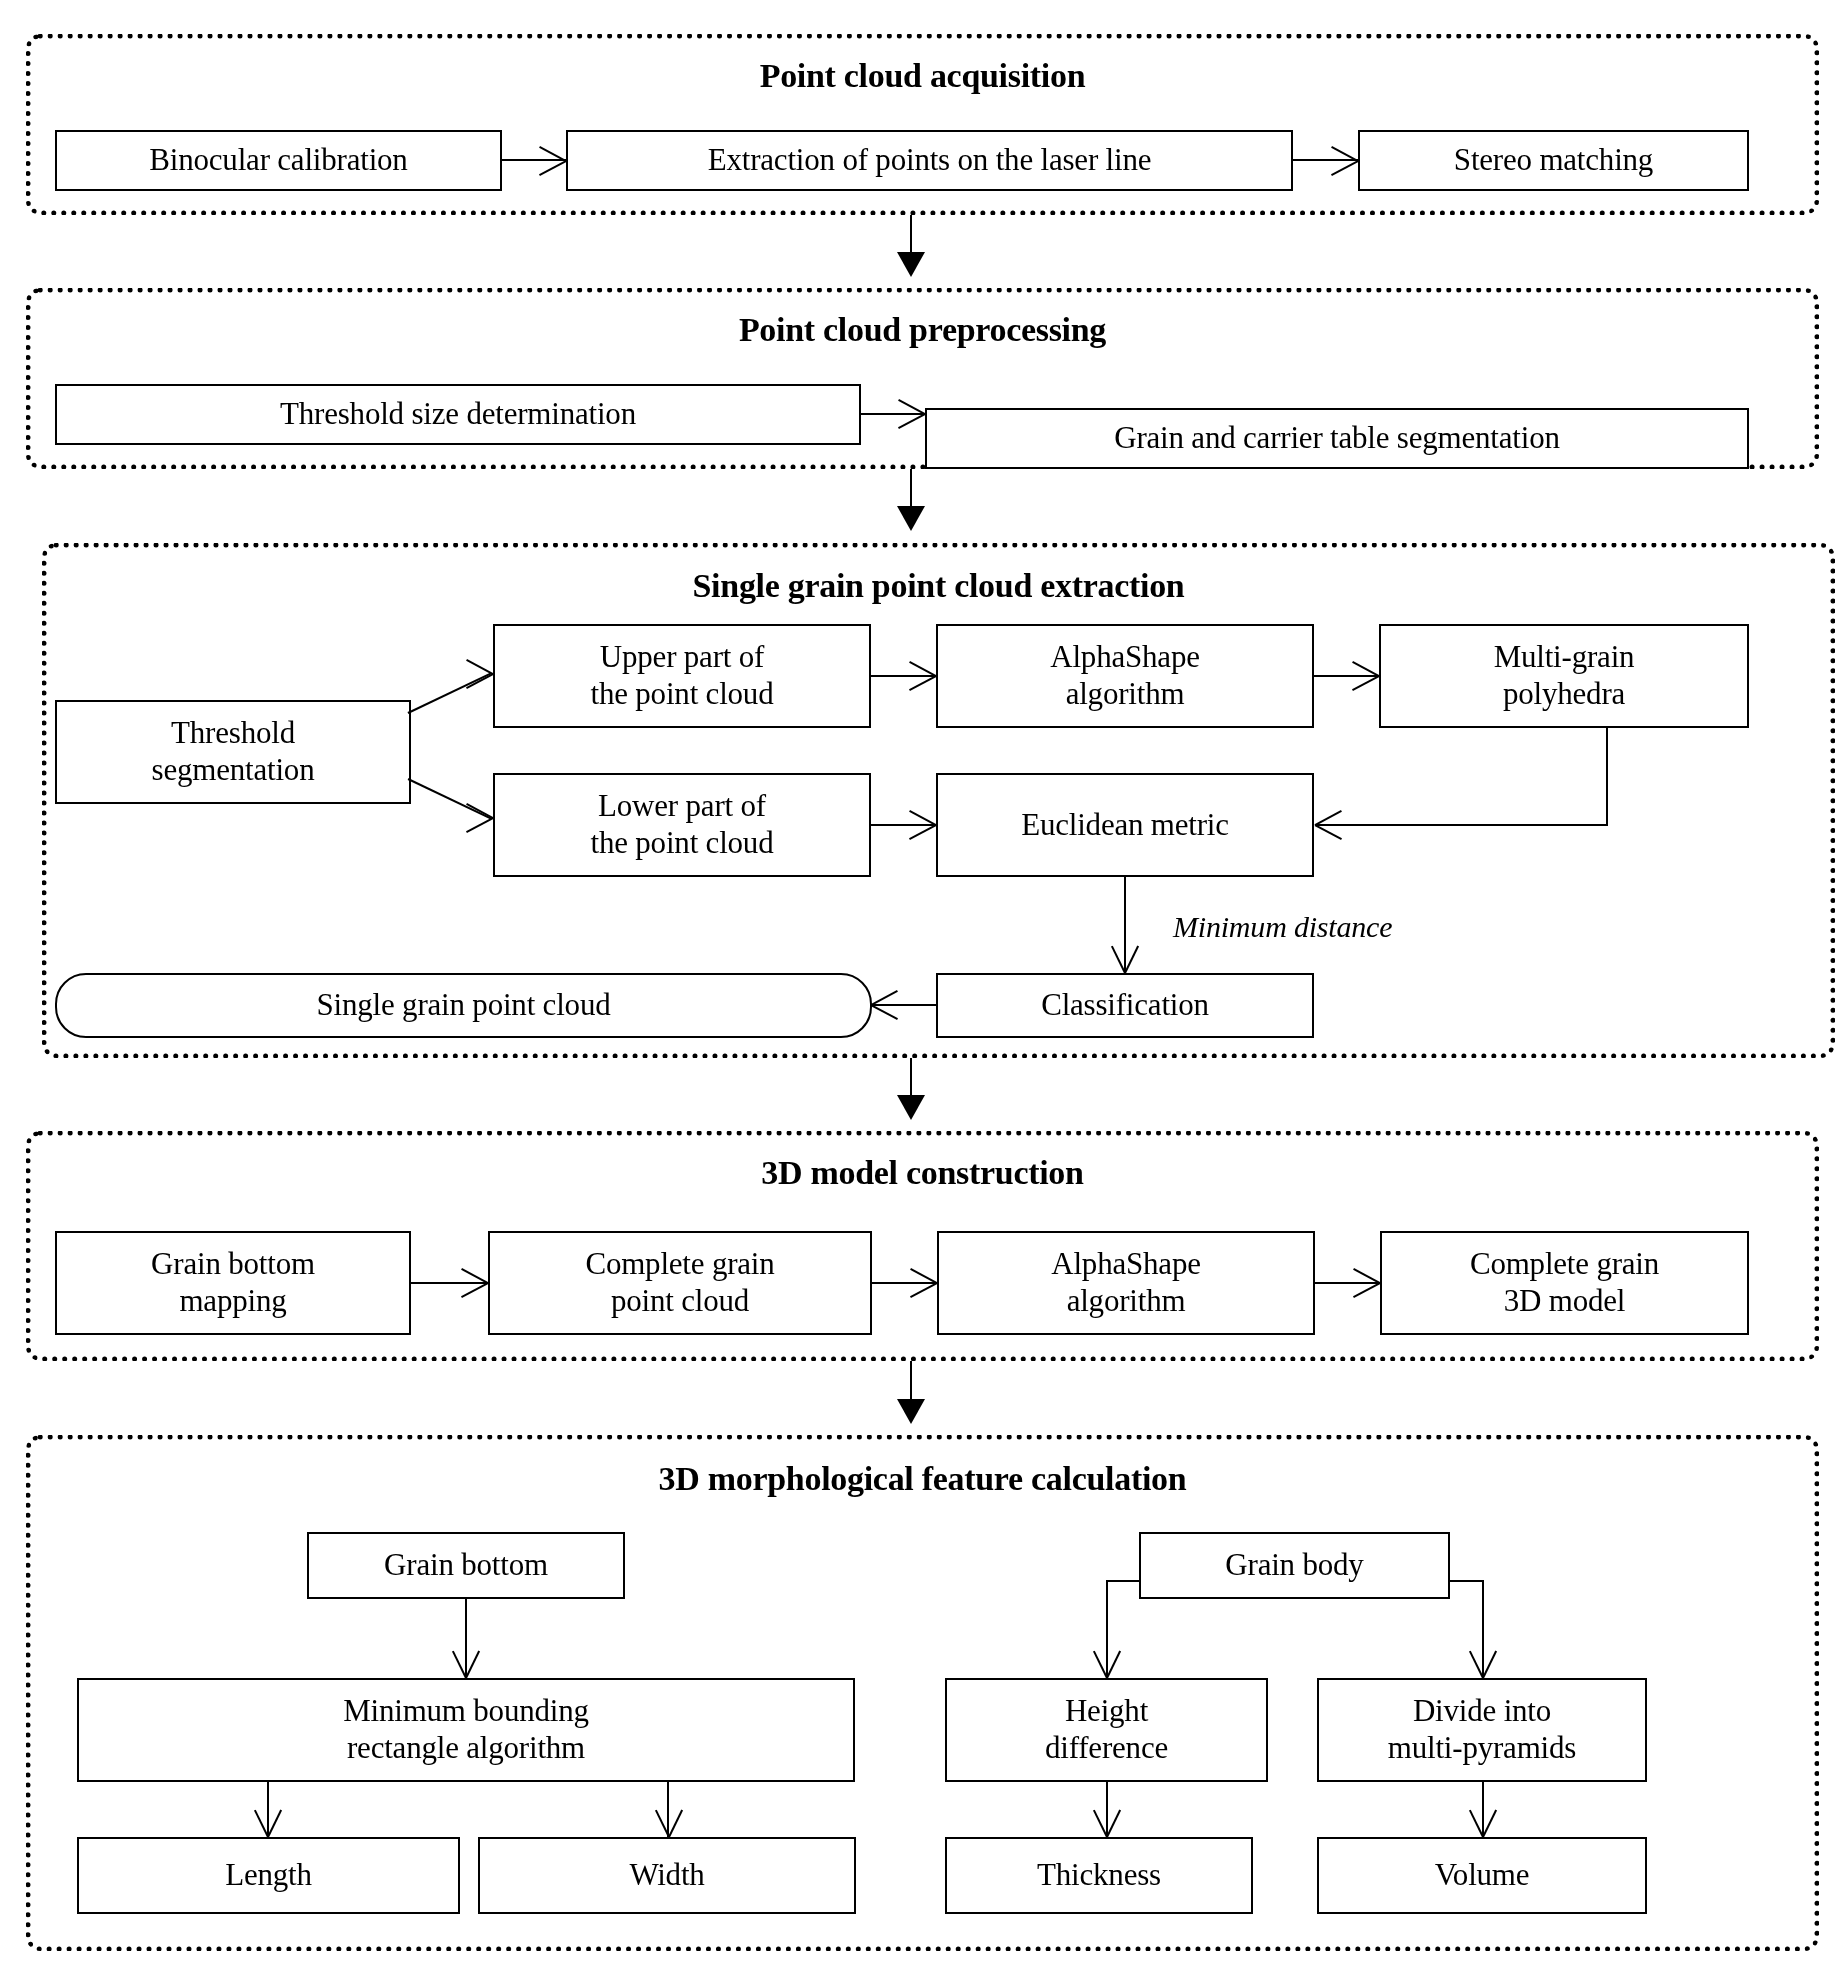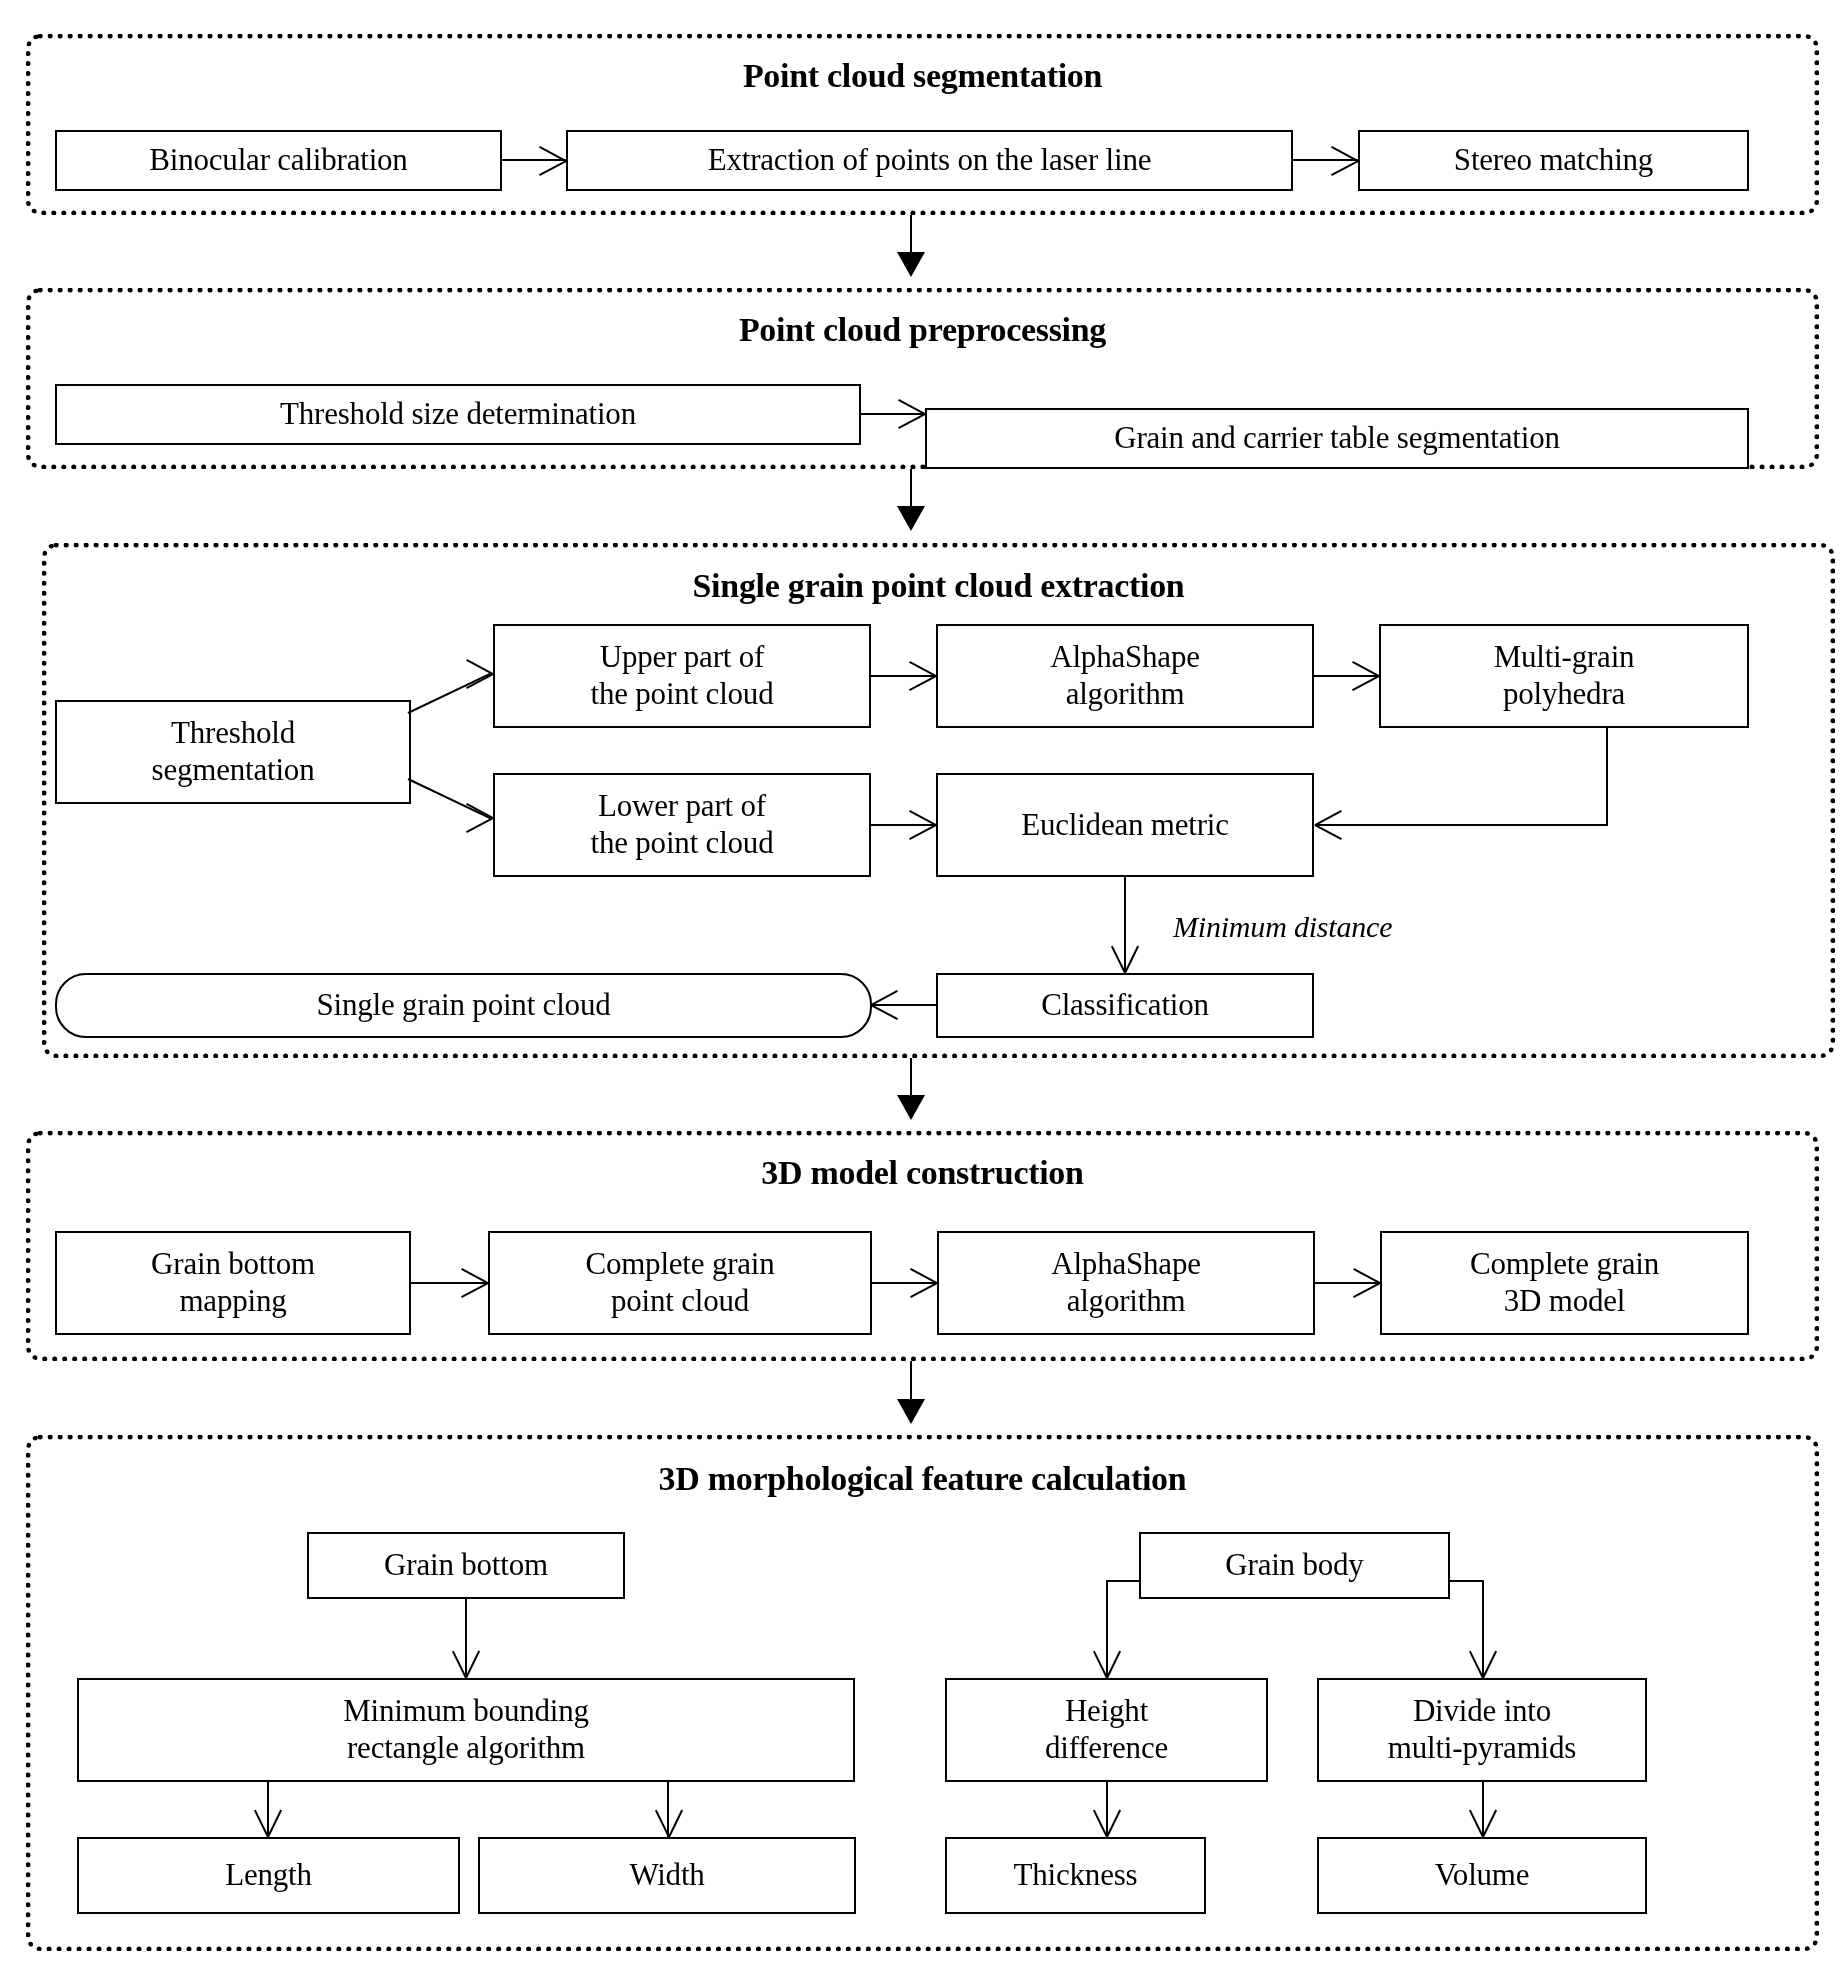--- a/index.html
+++ b/index.html
@@ -82,21 +82,21 @@
     white-space:nowrap;
     letter-spacing:-0.2px;
   }
 </style>
 </head>
 <body>
 
 <div id="stage">
 
   <div class="panel" style="left:26px;top:34px;width:1793px;height:181px;">
-    <div class="panel-title" style="top:20px;">Point cloud segmentation</div>
+    <div class="panel-title" style="top:20px;">Point cloud acquisition</div>
   </div>
 
   <div class="box" style="left:55px;top:130px;width:447px;height:61px;">Binocular calibration</div>
   <div class="hline" style="left:501px;top:159px;width:65px;"></div>
   <div class="vee vee-r" style="left:566px;top:161px;"></div>
 
   <div class="box" style="left:566px;top:130px;width:727px;height:61px;">Extraction of points on the laser line</div>
   <div class="hline" style="left:1293px;top:159px;width:65px;"></div>
   <div class="vee vee-r" style="left:1358px;top:161px;"></div>
 
@@ -225,17 +225,17 @@
   <div class="box" style="left:945px;top:1678px;width:323px;height:104px;">Height
 difference</div>
   <div class="box" style="left:1317px;top:1678px;width:330px;height:104px;">Divide into
 multi-pyramids</div>
 
   <div class="vline" style="left:1106px;top:1782px;height:55px;"></div>
   <div class="vee vee-d" style="left:1107px;top:1837px;"></div>
   <div class="vline" style="left:1482px;top:1782px;height:55px;"></div>
   <div class="vee vee-d" style="left:1483px;top:1837px;"></div>
 
-  <div class="box" style="left:945px;top:1837px;width:261px;height:77px;">Thickness</div>
+  <div class="box" style="left:945px;top:1837px;width:308px;height:77px;">Thickness</div>
   <div class="box" style="left:1317px;top:1837px;width:330px;height:77px;">Volume</div>
 
 </div>
 
 
 </body></html>

